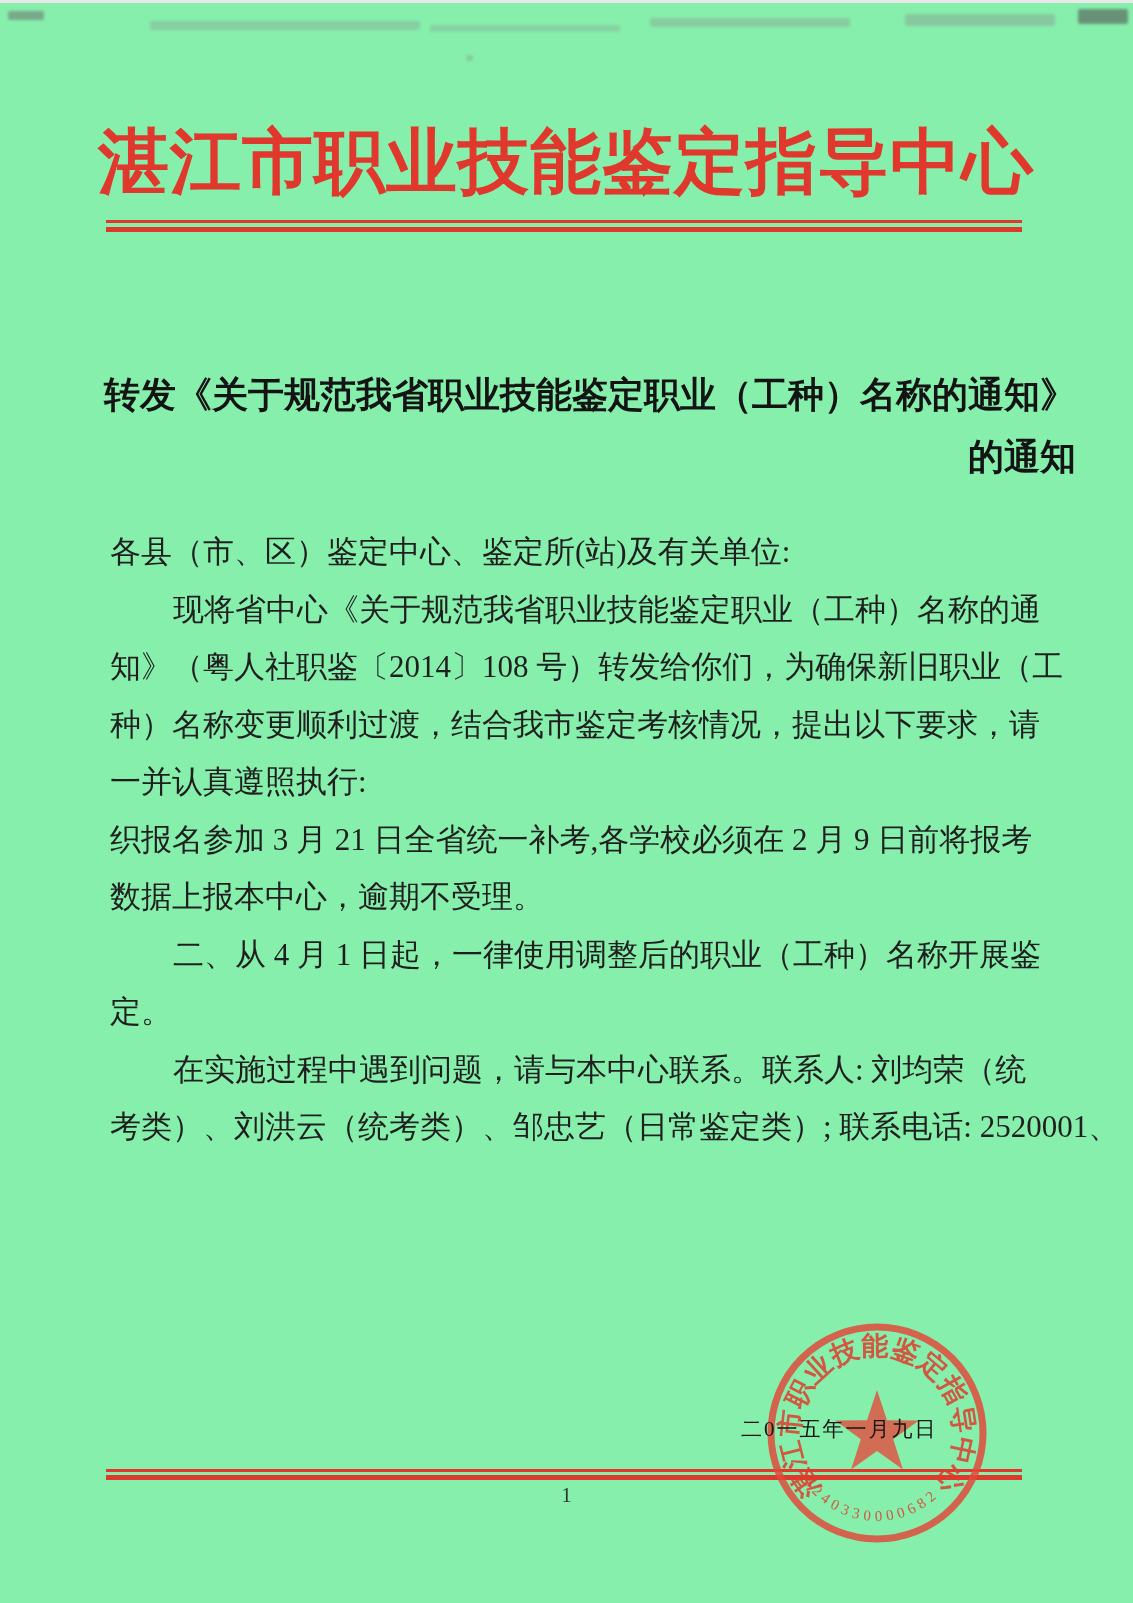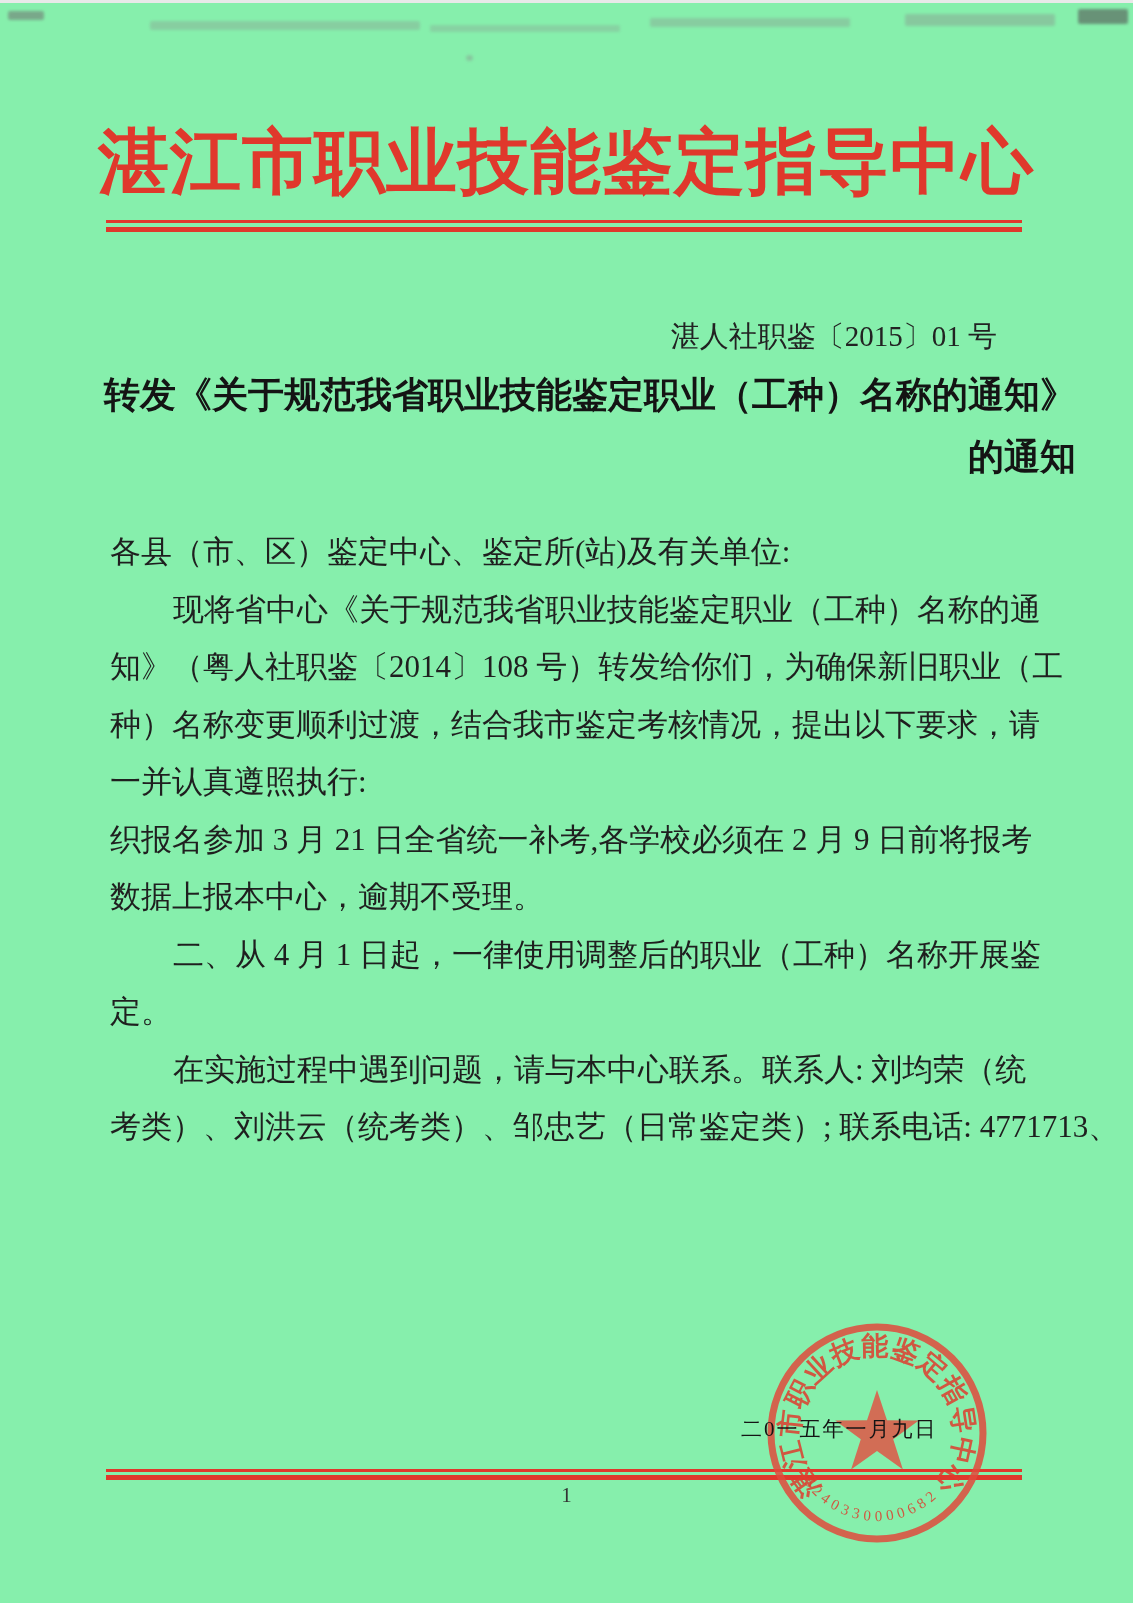--- a/index.html
+++ b/index.html
@@ -85,37 +85,36 @@
     <div class="artifact a4"></div>
     <div class="artifact a5"></div>
     <div class="artifact a6"></div>
     <div class="artifact a7"></div>
   </div>
 
   <div class="letterhead">湛江市职业技能鉴定指导中心</div>
   <div class="rule rule-top-thin"></div>
   <div class="rule rule-top-thick"></div>
 
-  <div class="doc-number">湛人社职鉴〔2015〕01 号</div>
 
   <div class="doc-title title-l1">转发《关于规范我省职业技能鉴定职业（工种）名称的通知》</div>
   <div class="doc-title title-l2">的通知</div>
 
   <div class="body-text">
     <div class="line">各县（市、区）鉴定中心、鉴定所(站)及有关单位:</div>
     <div class="line indent">现将省中心《关于规范我省职业技能鉴定职业（工种）名称的通</div>
     <div class="line">知》（粤人社职鉴〔2014〕108 号）转发给你们，为确保新旧职业（工</div>
     <div class="line">种）名称变更顺利过渡，结合我市鉴定考核情况，提出以下要求，请</div>
     <div class="line">一并认真遵照执行:</div>
     <div class="line">织报名参加 3 月 21 日全省统一补考,各学校必须在 2 月 9 日前将报考</div>
     <div class="line">数据上报本中心，逾期不受理。</div>
     <div class="line indent">二、从 4 月 1 日起，一律使用调整后的职业（工种）名称开展鉴</div>
     <div class="line">定。</div>
     <div class="line indent">在实施过程中遇到问题，请与本中心联系。联系人: 刘均荣（统</div>
-    <div class="line">考类）、刘洪云（统考类）、邹忠艺（日常鉴定类）; 联系电话: 4771713、</div>
+    <div class="line">考类）、刘洪云（统考类）、邹忠艺（日常鉴定类）; 联系电话: 2520001、</div>
   </div>
 
   <svg class="stamp" viewBox="0 0 240 240">
     <defs>
       <path id="ringPath" d="M 64.8 175.2 A 78 78 0 1 1 175.2 175.2" fill="none"></path>
       <path id="serialPath" d="M 43.8 164 A 88 88 0 0 0 196.2 164" fill="none"></path>
     </defs>
     <circle cx="120" cy="120" r="106" fill="none" stroke="rgba(224,74,60,0.85)" stroke-width="7"></circle>
     <polygon points="120,77 130,107.2 161.8,107.4 136.2,126.3 145.9,156.6 120,138 94.1,156.6 103.8,126.3 78.2,107.4 110,107.2" fill="rgba(227,80,66,0.82)"></polygon>
     <text font-size="27" font-weight="bold" fill="rgba(222,60,46,0.85)" letter-spacing="1">

